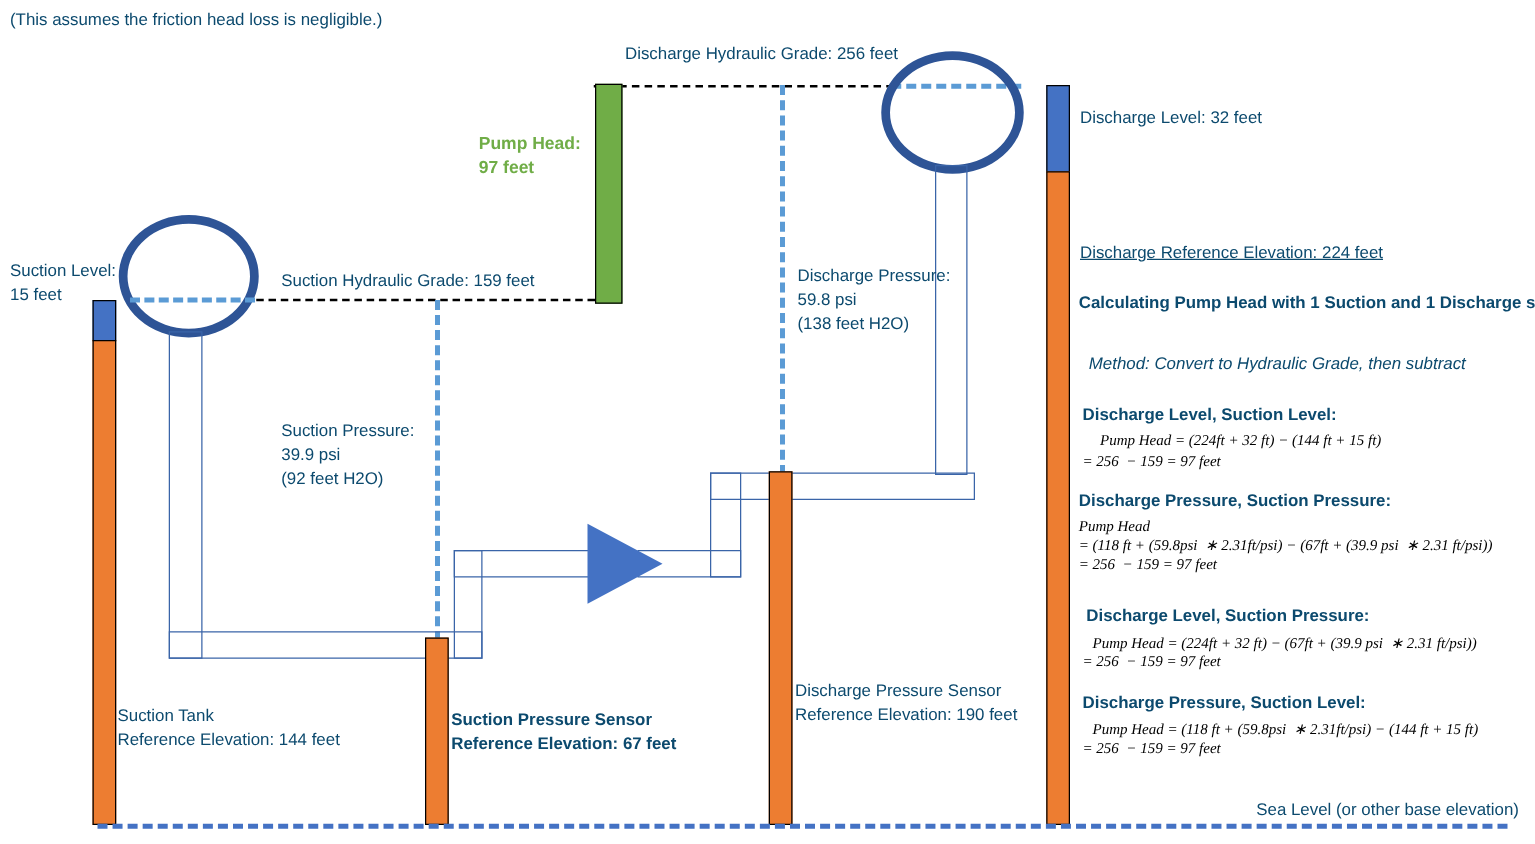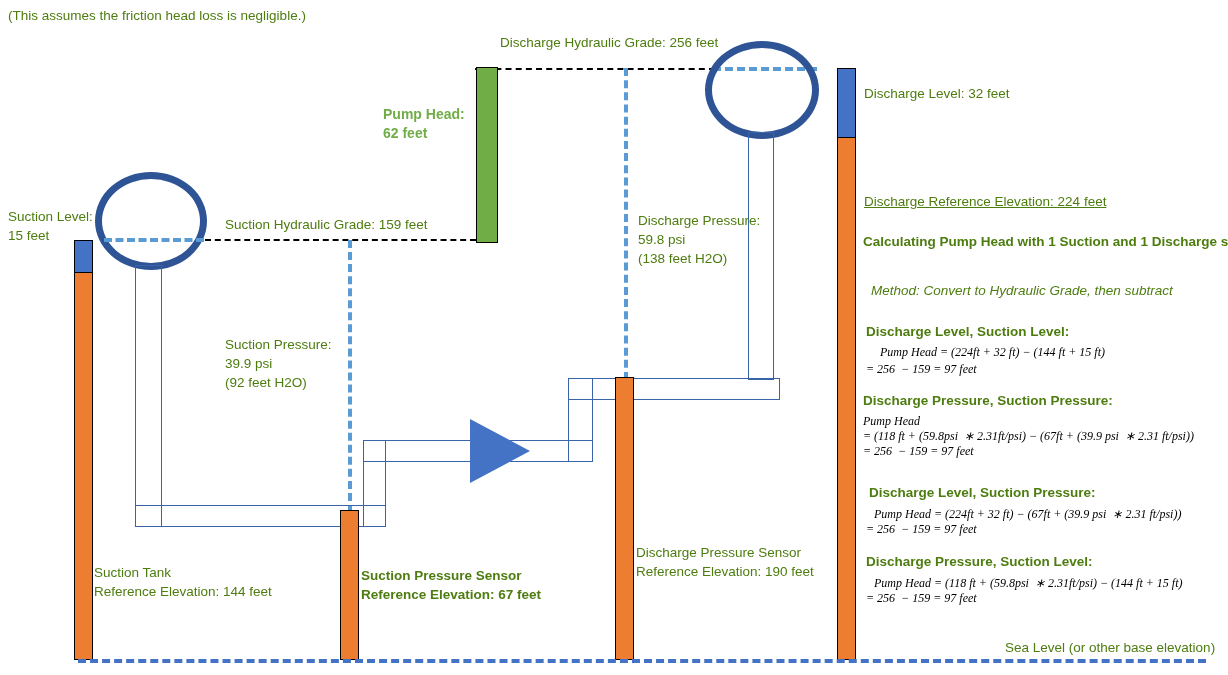--- a/index.html
+++ b/index.html
@@ -14,21 +14,21 @@
     width:1228px;
     height:675px;
     overflow:hidden;
     background:#ffffff;
   }
   .abs{position:absolute;}
   .txt{
     position:absolute;
     font-size:13.5px;
     line-height:1.42;
-    color:#4d7c0f;
+    color:#0c4a6e;
     white-space:pre;
   }
   .bold{font-weight:bold;}
   .italic{font-style:italic;}
   .mathy{
     font-family:"Liberation Serif", serif;
     font-style:italic;
     font-size:12px;
     line-height:1.38;
     white-space:pre;
@@ -100,21 +100,21 @@
   <div class="txt" style="left:500px;top:33px;">Discharge Hydraulic Grade: 256 feet</div>
 
   <div class="hdash-black" style="left:475px;top:68px;width:240px;"></div>
 
   <div class="hdash-blue" style="left:713px;top:67px;width:104px;"></div>
 
   <div class="vdash-blue" style="left:624px;top:68px;height:312px;"></div>
 
   <div class="bar bar-green" style="left:476px;top:67px;width:22px;height:176px;"></div>
   <div class="green-label abs" style="left:383px;top:105px;">Pump Head:
-62 feet</div>
+97 feet</div>
 
   <div class="tankcircle" style="left:705px;top:41px;width:114px;height:98px;"></div>
 
   <div class="pipe" style="left:748px;top:132px;width:26px;height:248px;"></div>
 
   <div class="bar bar-blue" style="left:837px;top:68px;width:19px;height:70px;"></div>
   <div class="bar bar-orange" style="left:837px;top:137px;width:19px;height:523px;"></div>
 
   <div class="txt" style="left:864px;top:84px;">Discharge Level: 32 feet</div>
   <div class="txt" style="left:864px;top:192px;text-decoration:underline;">Discharge Reference Elevation: 224 feet</div>

